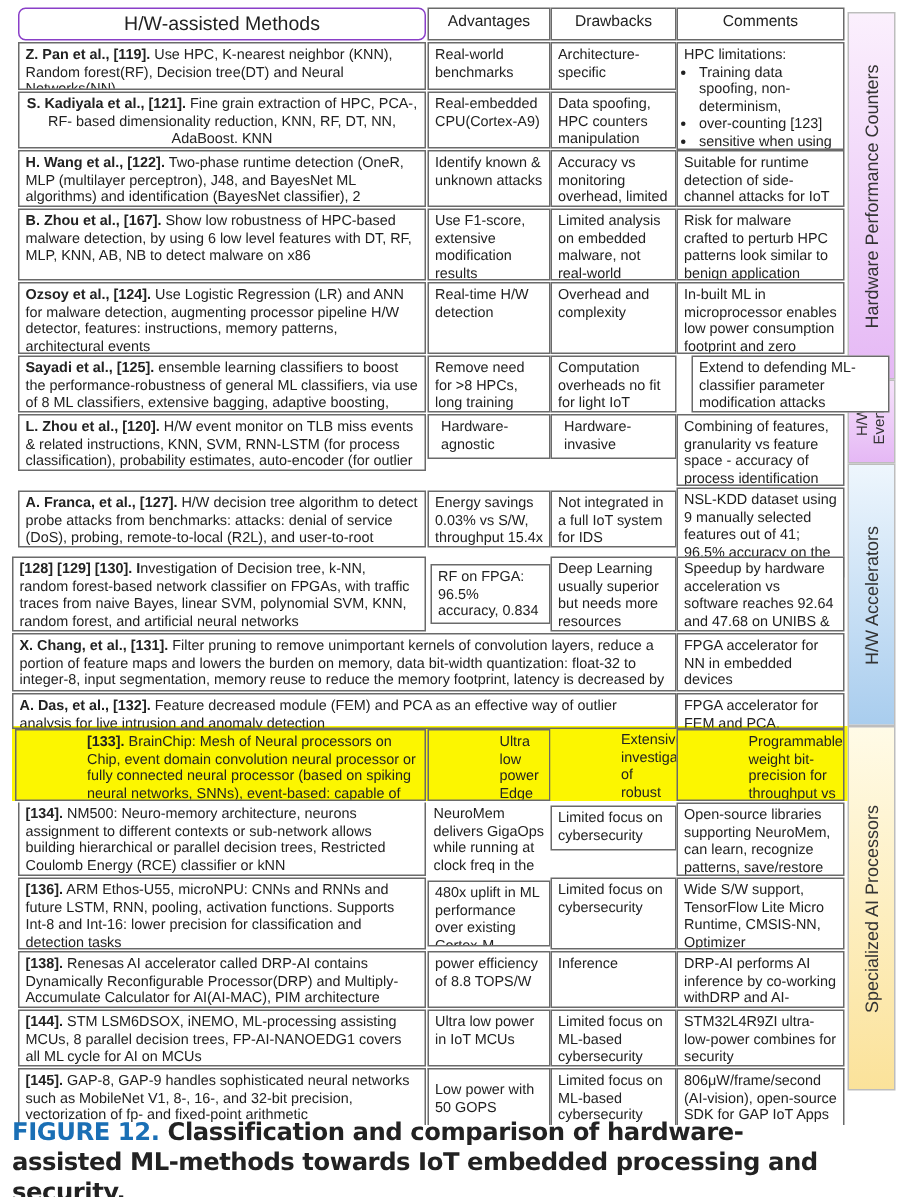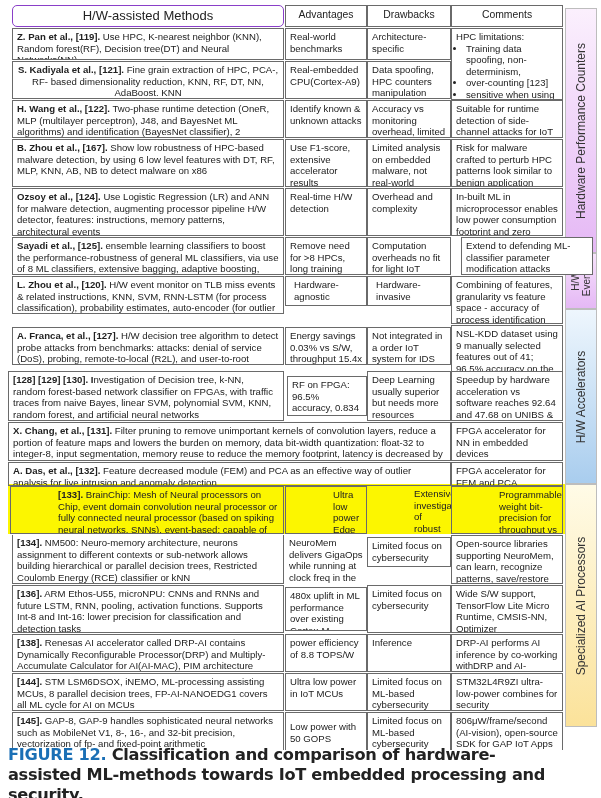--- a/index.html
+++ b/index.html
@@ -55,42 +55,42 @@
 <div class="cell" style="left:12px;top:61px;width:272px;height:38px;text-align:center;"><b>S. Kadiyala et al., [121].</b><span> Fine grain extraction of HPC, PCA-, RF- based dimensionality reduction, KNN, RF, DT, NN, AdaBoost. KNN</span></div>
 <div class="cell" style="left:285px;top:61px;width:82px;height:38px;">Real-embedded CPU(Cortex-A9)</div>
 <div class="cell" style="left:367px;top:61px;width:84px;height:38px;">Data spoofing, HPC counters manipulation</div>
 
 <div class="cell" style="left:12px;top:100px;width:272px;height:38px;"><b>H. Wang et al., [122].</b><span> Two-phase runtime detection (OneR, MLP (multilayer perceptron), J48, and BayesNet ML algorithms) and identification (BayesNet classifier), 2 features: L3 Misses, L2 Hits</span></div>
 <div class="cell" style="left:285px;top:100px;width:82px;height:38px;">Identify known &amp; unknown attacks</div>
 <div class="cell" style="left:367px;top:100px;width:84px;height:38px;">Accuracy vs monitoring overhead, limited # of HPCs</div>
 <div class="cell" style="left:451px;top:100px;width:112px;height:38px;">Suitable for runtime detection of side-channel attacks for IoT devices</div>
 
 <div class="cell" style="left:12px;top:139px;width:272px;height:48px;"><b>B. Zhou et al., [167].</b><span> Show low robustness of HPC-based malware detection, by using 6 low level features with DT, RF, MLP, KNN, AB, NB to detect malware on x86</span></div>
-<div class="cell" style="left:285px;top:139px;width:82px;height:48px;">Use F1-score, extensive accelerator results</div>
+<div class="cell" style="left:285px;top:139px;width:82px;height:48px;">Use F1-score, extensive modification results</div>
 <div class="cell" style="left:367px;top:139px;width:84px;height:48px;">Limited analysis on embedded malware, not real-world samples</div>
 <div class="cell" style="left:451px;top:139px;width:112px;height:48px;">Risk for malware crafted to perturb HPC patterns look similar to benign application patterns</div>
 
 <div class="cell" style="left:12px;top:188px;width:272px;height:48px;"><b>Ozsoy et al., [124].</b><span> Use Logistic Regression (LR) and ANN for malware detection, augmenting processor pipeline H/W detector, features: instructions, memory patterns, architectural events</span></div>
 <div class="cell" style="left:285px;top:188px;width:82px;height:48px;">Real-time H/W detection</div>
 <div class="cell" style="left:367px;top:188px;width:84px;height:48px;">Overhead and complexity</div>
 <div class="cell" style="left:451px;top:188px;width:112px;height:48px;">In-built ML in microprocessor enables low power consumption footprint and zero software interference</div>
 
 <div class="cell" style="left:12px;top:237px;width:272px;height:38px;"><b>Sayadi et al., [125].</b><span> ensemble learning classifiers to boost the performance-robustness of general ML classifiers, via use of 8 ML classifiers, extensive bagging, adaptive boosting, aggregation</span></div>
 <div class="cell" style="left:285px;top:237px;width:82px;height:38px;">Remove need for &gt;8 HPCs, long training</div>
 <div class="cell" style="left:367px;top:237px;width:84px;height:38px;">Computation overheads no fit for light IoT devices</div>
 <div class="cell" style="left:461px;top:237px;width:132px;height:38px;">Extend to defending ML-classifier parameter modification attacks</div>
 
 <div class="cell" style="left:12px;top:276px;width:272px;height:38px;"><b>L. Zhou et al., [120].</b><span> H/W event monitor on TLB miss events &amp; related instructions, KNN, SVM, RNN-LSTM (for process classification), probability estimates, auto-encoder (for outlier detection)</span></div>
 <div class="cell" style="left:285px;top:276px;width:82px;height:30px;padding-left:8px;">Hardware-agnostic</div>
 <div class="cell" style="left:367px;top:276px;width:84px;height:30px;padding-left:8px;">Hardware-invasive</div>
 <div class="cell" style="left:451px;top:276px;width:112px;height:48px;">Combining of features, granularity vs feature space - accuracy of process identification &amp;outlier detection</div>
 
 <div class="cell" style="left:12px;top:327px;width:272px;height:38px;"><b>A. Franca, et al., [127].</b><span>  H/W decision tree algorithm to detect probe attacks from benchmarks: attacks: denial of service (DoS), probing, remote-to-local (R2L), and user-to-root</span></div>
 <div class="cell" style="left:285px;top:327px;width:82px;height:38px;">Energy savings 0.03% vs S/W, throughput 15.4x</div>
-<div class="cell" style="left:367px;top:327px;width:84px;height:38px;">Not integrated in a order IoT system for IDS</div>
+<div class="cell" style="left:367px;top:327px;width:84px;height:38px;">Not integrated in a full IoT system for IDS</div>
 <div class="cell" style="left:451px;top:325px;width:112px;height:60px;">NSL-KDD dataset using 9 manually selected features out of 41; 96.5% accuracy on the train set and 77.8% on the test set</div>
 
 <div class="cell" style="left:8px;top:371px;width:276px;height:50px;"><b>[128] [129] [130]. I</b><span>nvestigation of Decision tree, k-NN, random forest-based network classifier on FPGAs, with traffic traces from naive Bayes, linear SVM, polynomial SVM, KNN, random forest, and artificial neural networks</span></div>
 <div class="cell" style="left:287px;top:376px;width:80px;height:40px;">RF on FPGA: 96.5% accuracy, 0.834 F-score</div>
 <div class="cell" style="left:367px;top:371px;width:84px;height:50px;">Deep Learning usually superior but needs more resources</div>
 <div class="cell" style="left:451px;top:371px;width:112px;height:50px;">Speedup by hardware acceleration vs software reaches 92.64 and 47.68 on UNIBS &amp; UNB datasets</div>
 
 <div class="cell" style="left:8px;top:422px;width:443px;height:39px;"><b>X. Chang, et al., [131].</b><span>  Filter pruning to remove unimportant kernels of convolution layers, reduce a portion of feature maps and lowers the burden on memory, data bit-width quantization: float-32 to integer-8, input segmentation, memory reuse to reduce the memory footprint, latency is decreased by pipeline.</span></div>
 <div class="cell" style="left:451px;top:422px;width:112px;height:39px;">FPGA accelerator for NN in embedded devices</div>
 

